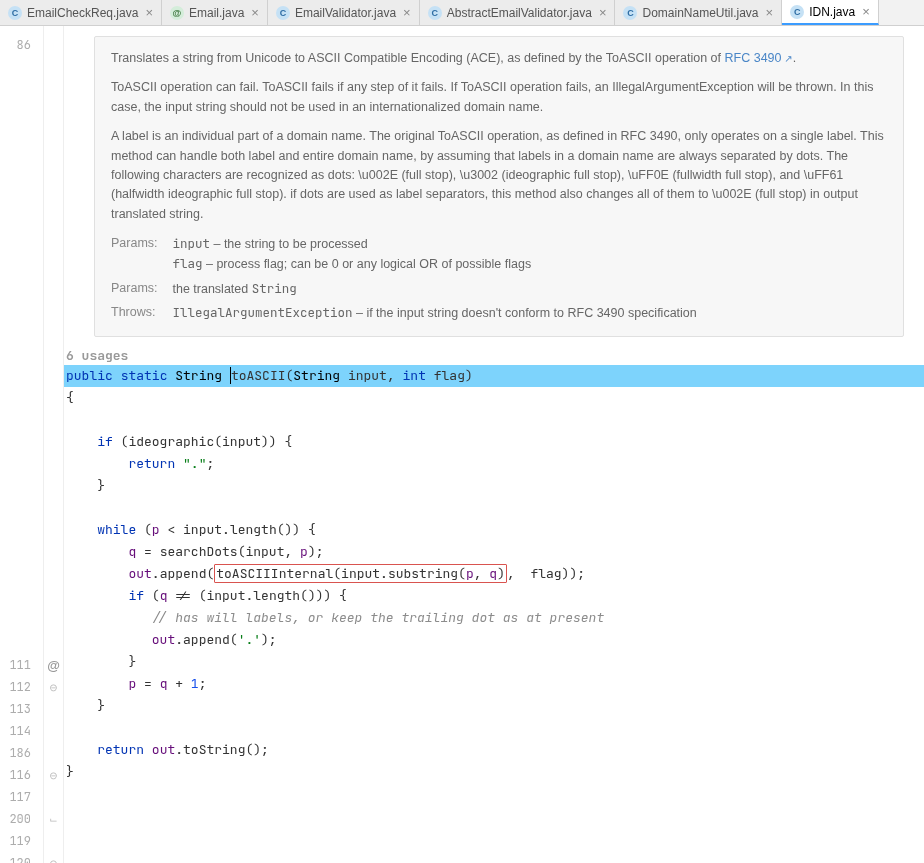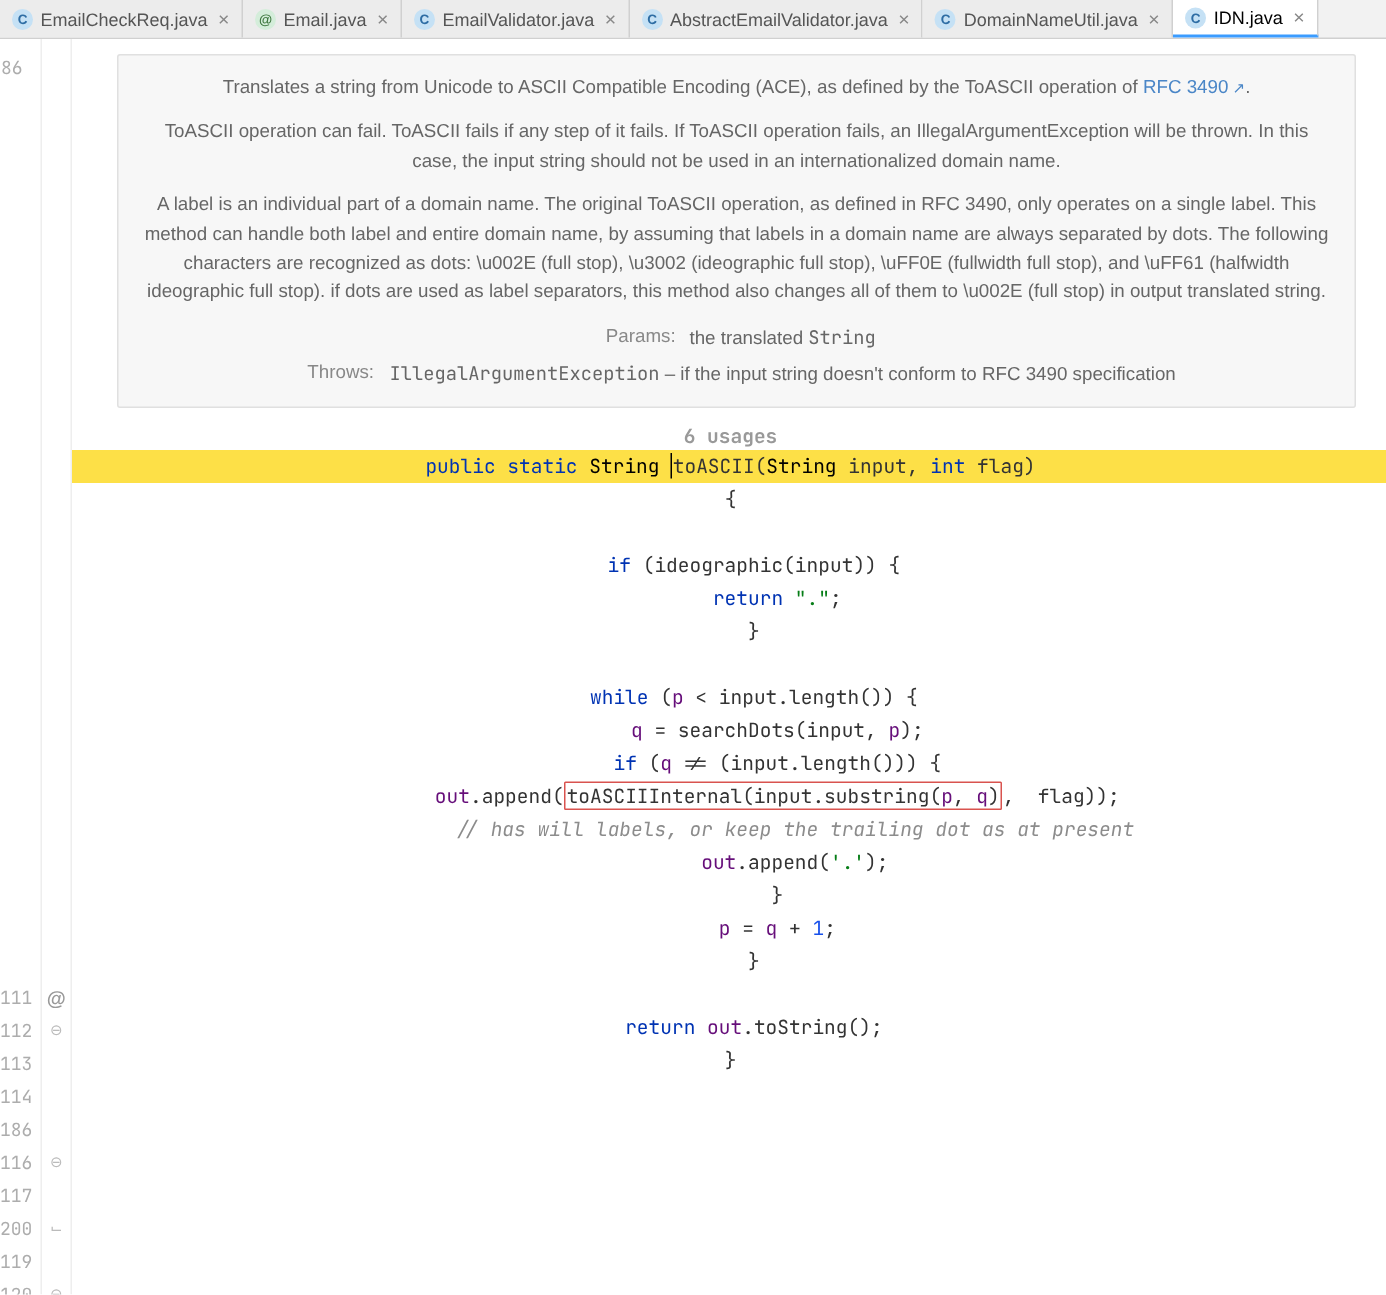--- a/index.html
+++ b/index.html
@@ -5,37 +5,37 @@
 * { margin: 0; padding: 0; box-sizing: border-box; }
 body { font-family: -apple-system, "Segoe UI", sans-serif; font-size: 12px; background: #fff; color: #333; width: 924px; height: 863px; overflow: hidden; }
 .tabs { display: flex; height: 26px; background: #f2f2f2; border-bottom: 1px solid #d0d0d0; }
 .tab { display: flex; align-items: center; padding: 0 8px; border-right: 1px solid #d0d0d0; background: #ececec; cursor: pointer; font-size: 12px; color: #555; gap: 5px; white-space: nowrap; }
 .tab.active { background: #fff; border-bottom: 2px solid #3b9cff; color: #000; }
 .tab .close { color: #888; margin-left: 2px; font-size: 13px; }
 .jicon { width: 14px; height: 14px; border-radius: 50%; display: inline-flex; align-items: center; justify-content: center; font-size: 9px; font-weight: bold; font-family: sans-serif; }
 .jclass { background: #c5e1f5; color: #2e6da4; }
 .jspec { background: #d4edda; color: #3c763d; }
 .editor { display: flex; height: calc(100% - 26px); }
-.gutter { width: 28px; background: #fff; color: #adadad; text-align: right; font-family: "JetBrains Mono", Consolas, monospace; font-size: 12px; padding-top: 8px; border-right: 1px solid #eee; }
+.gutter { width: 44px; background: #fff; color: #adadad; text-align: right; font-family: "JetBrains Mono", Consolas, monospace; font-size: 12px; padding-top: 8px; border-right: 1px solid #eee; }
 .gutter .ln { height: 22px; line-height: 22px; padding-right: 12px; }
 .markers { width: 20px; border-right: 1px solid #eee; padding-top: 8px; position: relative; }
 .markers .row { height: 22px; display: flex; align-items: center; justify-content: center; }
 .fold { color: #bbb; font-size: 10px; cursor: pointer; }
 .at { color: #999; font-weight: bold; font-size: 13px; }
-.content { flex: 1; font-family: "JetBrains Mono", Consolas, monospace; font-size: 13px; padding-top: 8px; position: relative; text-align: center; }
+.content { flex: 1; font-family: "JetBrains Mono", Consolas, monospace; font-size: 13px; padding-top: 8px; position: relative; }
 .docbox { margin: 2px 20px 10px 30px; background: #f7f7f7; border: 1px solid #e0e0e0; border-radius: 2px; padding: 12px 16px; color: #666; font-family: -apple-system, "Segoe UI", sans-serif; font-size: 12.5px; line-height: 1.55; }
 .docbox p { margin-bottom: 10px; }
 .docbox .dl { margin-top: 4px; }
 .docbox .dt { color: #888; display: inline-block; width: 58px; vertical-align: top; }
 .docbox .monof { font-family: "JetBrains Mono", Consolas, monospace; color: #666; }
 .docbox a { color: #4a86c7; text-decoration: none; }
 .docbox .ext::after { content: " ↗"; font-size: 10px; }
 .usages { color: #999; font-size: 13px; padding-left: 2px; height: 18px; line-height: 18px; font-weight: bold; }
 .codeline { height: 22px; line-height: 22px; white-space: pre; padding-left: 2px; }
-.codeline.hl { background: #fde047; }
+.codeline.hl { background: #7dd3fc; }
 .kw { color: #0033b3; }
 .str { color: #067d17; }
 .num { color: #1750eb; }
 .cm { color: #8c8c8c; font-style: italic; }
 .fn { color: #333; }
 .ty { color: #000; }
 .var { color: #660e7a; }
 .redbox { border: 1.5px solid #d9534f; padding: 0 1px; border-radius: 1px; }
 .cursor { border-left: 1px solid #000; }
 </style>
@@ -141,41 +141,47 @@
       </div>
     </div>
   <div class="content">
 
     <div class="docbox">
       <p><span>Translates a string from Unicode to ASCII Compatible Encoding (ACE), as defined by the ToASCII operation of </span><a href="#" class="ext">RFC 3490</a><span>.</span></p>
       <p>ToASCII operation can fail. ToASCII fails if any step of it fails. If ToASCII operation fails, an IllegalArgumentException will be thrown. In this case, the input string should not be used in an internationalized domain name.</p>
       <p>A label is an individual part of a domain name. The original ToASCII operation, as defined in RFC 3490, only operates on a single label. This method can handle both label and entire domain name, by assuming that labels in a domain name are always separated by dots. The following characters are recognized as dots: \u002E (full stop), \u3002 (ideographic full stop), \uFF0E (fullwidth full stop), and \uFF61 (halfwidth ideographic full stop). if dots are used as label separators, this method also changes all of them to \u002E (full stop) in output translated string.</p>
       <div class="dl">
         <span class="dt">Params:</span>
+        <span><span class="monof">input</span><span> – the string to be processed</span></span><br>
+        <span class="dt"></span>
+        <span><span class="monof">flag</span><span> – process flag; can be 0 or any logical OR of possible flags</span></span>
+      </div>
+      <div class="dl">
+        <span class="dt">Params:</span>
         <span><span>the translated </span><span class="monof">String</span></span>
       </div>
       <div class="dl">
         <span class="dt">Throws:</span>
         <span><a href="#" class="monof">IllegalArgumentException</a><span> – if the input string doesn't conform to RFC 3490 specification</span></span>
       </div>
     </div>
 
     <div class="usages">6 usages</div>
 
     <div class="codeline hl"><span class="kw">public</span> <span class="kw">static</span> <span class="ty">String</span> <span class="cursor"></span><span class="fn">toASCII</span>(<span class="ty">String</span> <span>input</span>, <span class="kw">int</span> <span>flag</span>)</div>
     <div class="codeline">{</div>
     <div class="codeline"></div>
     <div class="codeline">    <span class="kw">if</span> (<span class="fn">ideographic</span>(<span>input</span>)) {</div>
     <div class="codeline">        <span class="kw">return</span> <span class="str">"."</span>;</div>
     <div class="codeline">    }</div>
     <div class="codeline"></div>
     <div class="codeline">    <span class="kw">while</span> (<span class="var">p</span> &lt; <span>input</span>.<span class="fn">length</span>()) {</div>
     <div class="codeline">        <span class="var">q</span> = <span class="fn">searchDots</span>(<span>input</span>, <span class="var">p</span>);</div>
+    <div class="codeline">        <span class="var">out</span>.<span class="fn">append</span>(<span class="redbox"><span class="fn">toASCIIInternal</span>(<span>input</span>.<span class="fn">substring</span>(<span class="var">p</span>, <span class="var">q</span>)</span>,  <span>flag</span>));</div>
     <div class="codeline">        <span class="kw">if</span> (<span class="var">q</span> != (<span>input</span>.<span class="fn">length</span>())) {</div>
-    <div class="codeline">        <span class="var">out</span>.<span class="fn">append</span>(<span class="redbox"><span class="fn">toASCIIInternal</span>(<span>input</span>.<span class="fn">substring</span>(<span class="var">p</span>, <span class="var">q</span>)</span>,  <span>flag</span>));</div>
     <div class="codeline">           <span class="cm">// has will labels, or keep the trailing dot as at present</span></div>
     <div class="codeline">           <span class="var">out</span>.<span class="fn">append</span>(<span class="str">'.'</span>);</div>
     <div class="codeline">        }</div>
     <div class="codeline">        <span class="var">p</span> = <span class="var">q</span> + <span class="num">1</span>;</div>
     <div class="codeline">    }</div>
     <div class="codeline"></div>
     <div class="codeline">    <span class="kw">return</span> <span class="var">out</span>.<span class="fn">toString</span>();</div>
     <div class="codeline">}</div>
   </div>
 </div>

